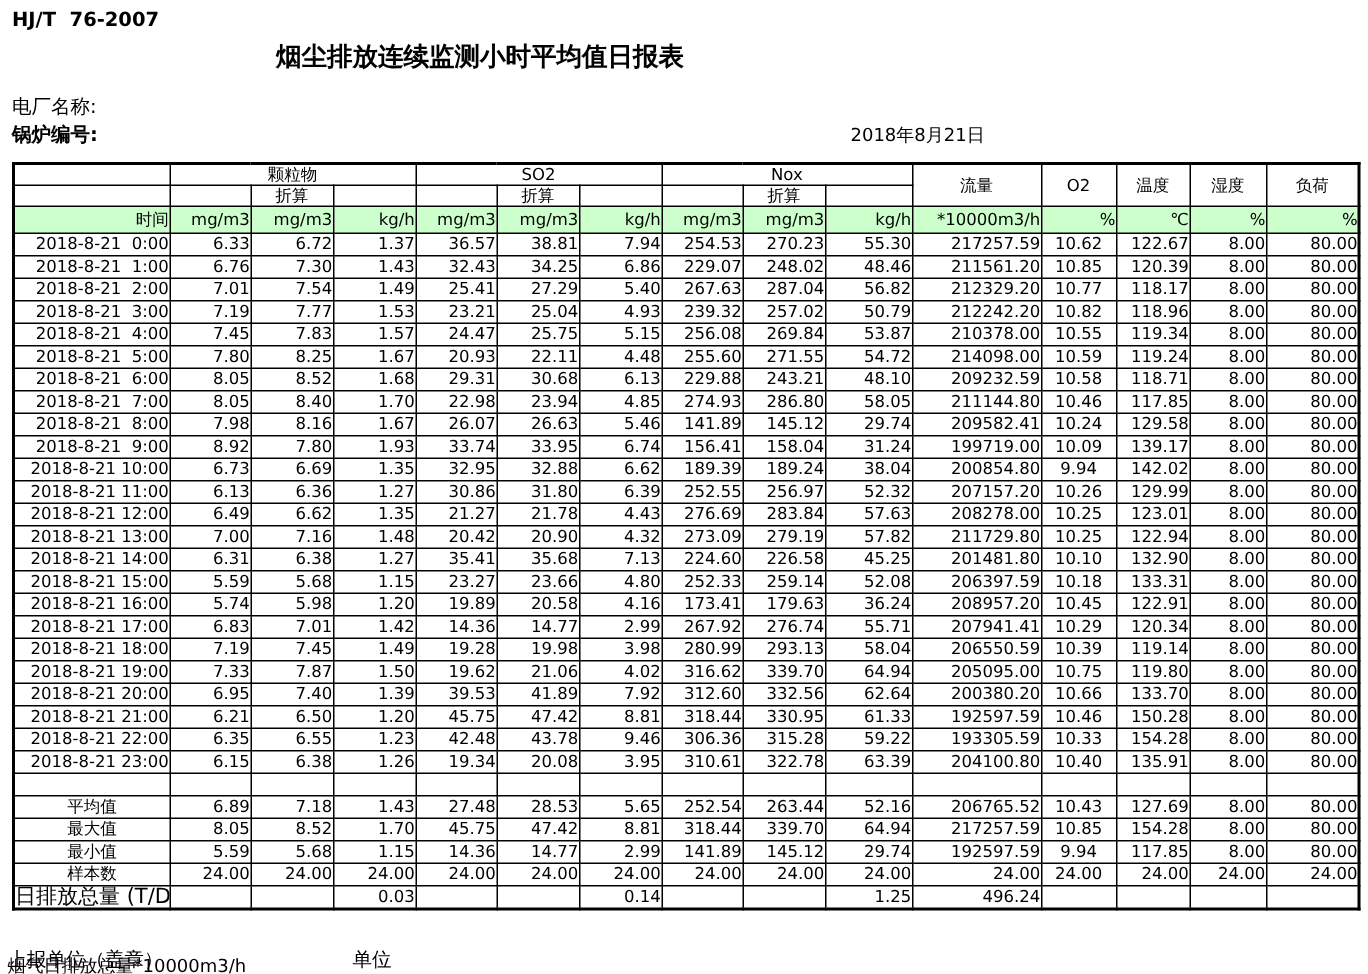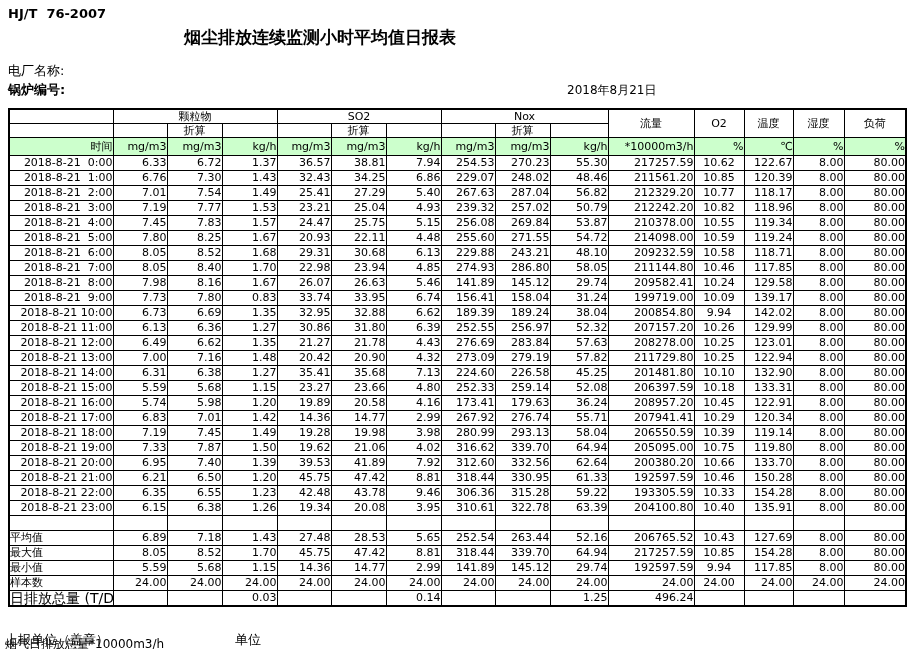--- a/index.html
+++ b/index.html
@@ -22,21 +22,21 @@
   }
   table.report td{
     border:1px solid #000;height:14px;line-height:14px;
     padding:0;overflow:hidden;white-space:pre;
   }
   tr.group-row td, tr.conv-row td{text-align:center;height:13px;line-height:13px;}
   tr.units-row td{background:#ccffcc;text-align:right;height:17px;line-height:17px;font-size:11px;}
   td.time{text-align:right;padding-right:7px;}
   td.num{text-align:right;padding-right:8px;}
   td.o2{text-align:center;padding-right:0;}
-  td.sum-label{text-align:left;padding-right:4px;}
+  td.sum-label{text-align:center;padding-right:4px;}
   td.total-label{text-align:left;padding-left:1px;font-size:14px;margin-top:48px;}
   tr.empty-row td{height:14px;}
 
   .foot-note{position:absolute;top:636px;left:5px;font-size:12px;}
   .foot-report-unit{position:absolute;top:631px;left:5px;font-size:13px;}
   .foot-unit{position:absolute;top:631px;left:195px;font-size:13px;margin-left:40px;}
 </style>
 </head>
 <body>
 
@@ -255,23 +255,23 @@
         <td class="num">145.12</td>
         <td class="num">29.74</td>
         <td class="num">209582.41</td>
         <td class="num o2">10.24</td>
         <td class="num">129.58</td>
         <td class="num">8.00</td>
         <td class="num">80.00</td>
       </tr>
       <tr>
         <td class="time">2018-8-21  9:00</td>
-        <td class="num">7.73</td>
+        <td class="num">8.92</td>
         <td class="num">7.80</td>
-        <td class="num">0.83</td>
+        <td class="num">1.93</td>
         <td class="num">33.74</td>
         <td class="num">33.95</td>
         <td class="num">6.74</td>
         <td class="num">156.41</td>
         <td class="num">158.04</td>
         <td class="num">31.24</td>
         <td class="num">199719.00</td>
         <td class="num o2">10.09</td>
         <td class="num">139.17</td>
         <td class="num">8.00</td>

